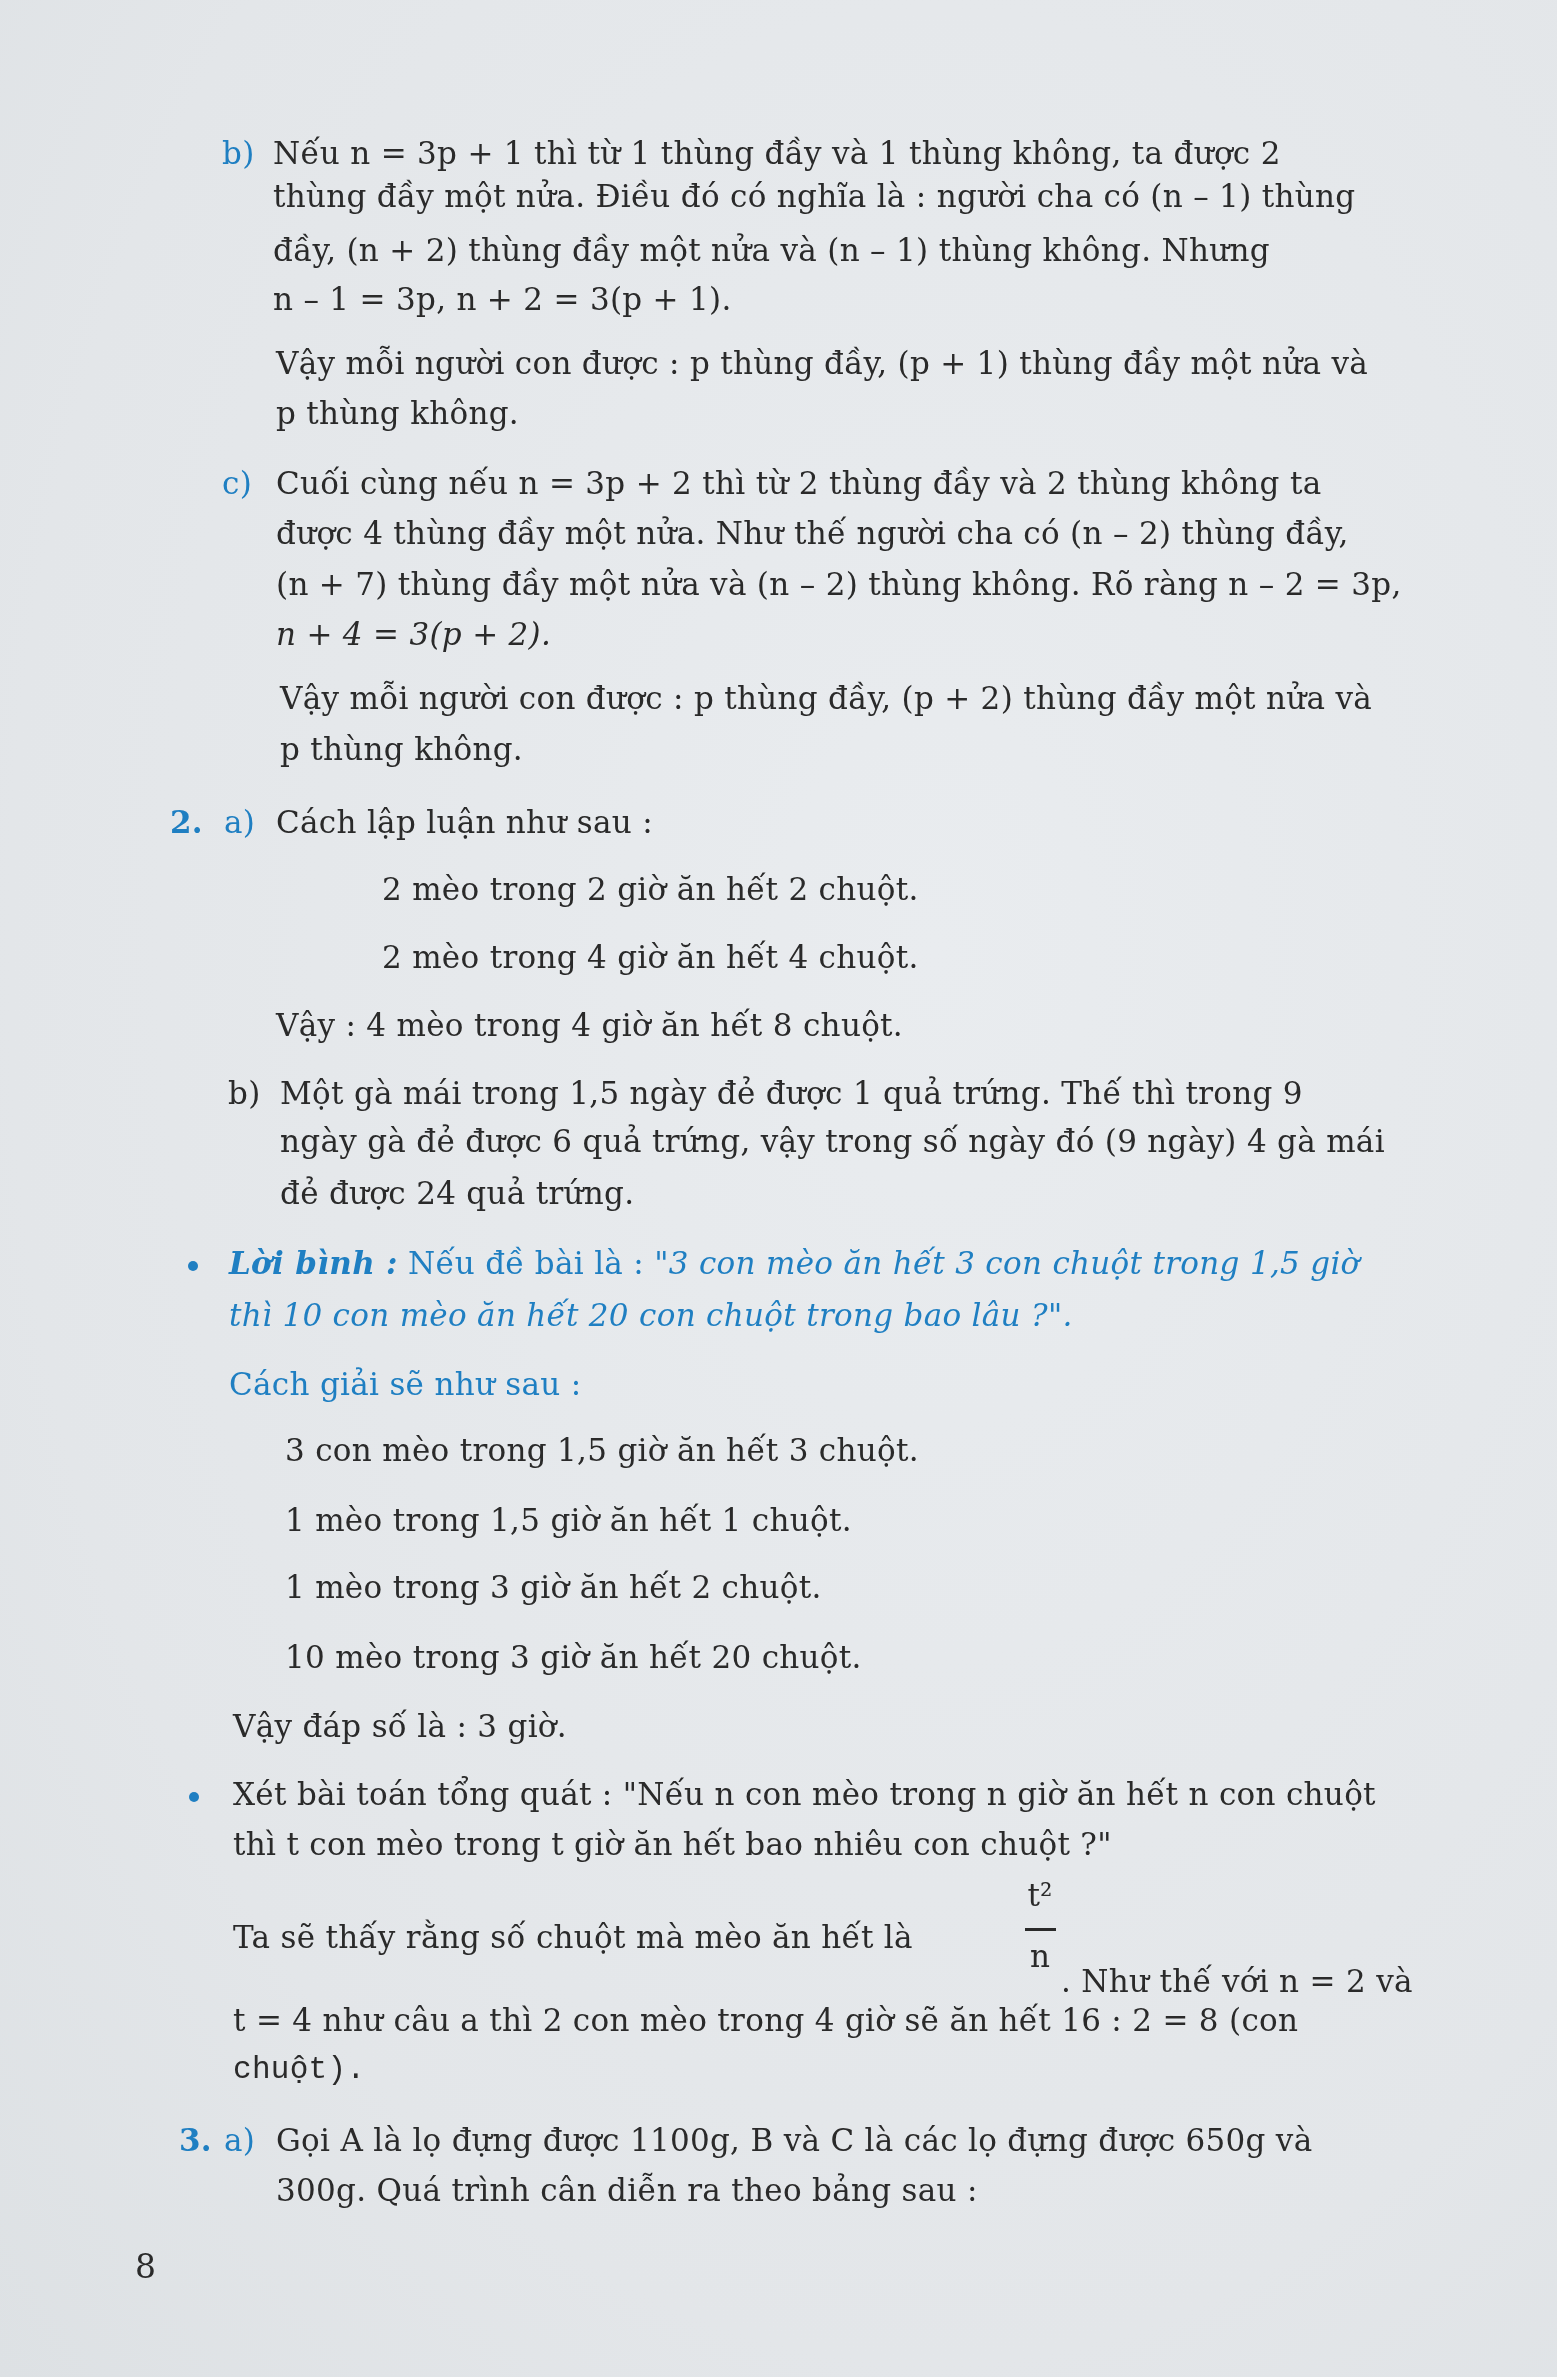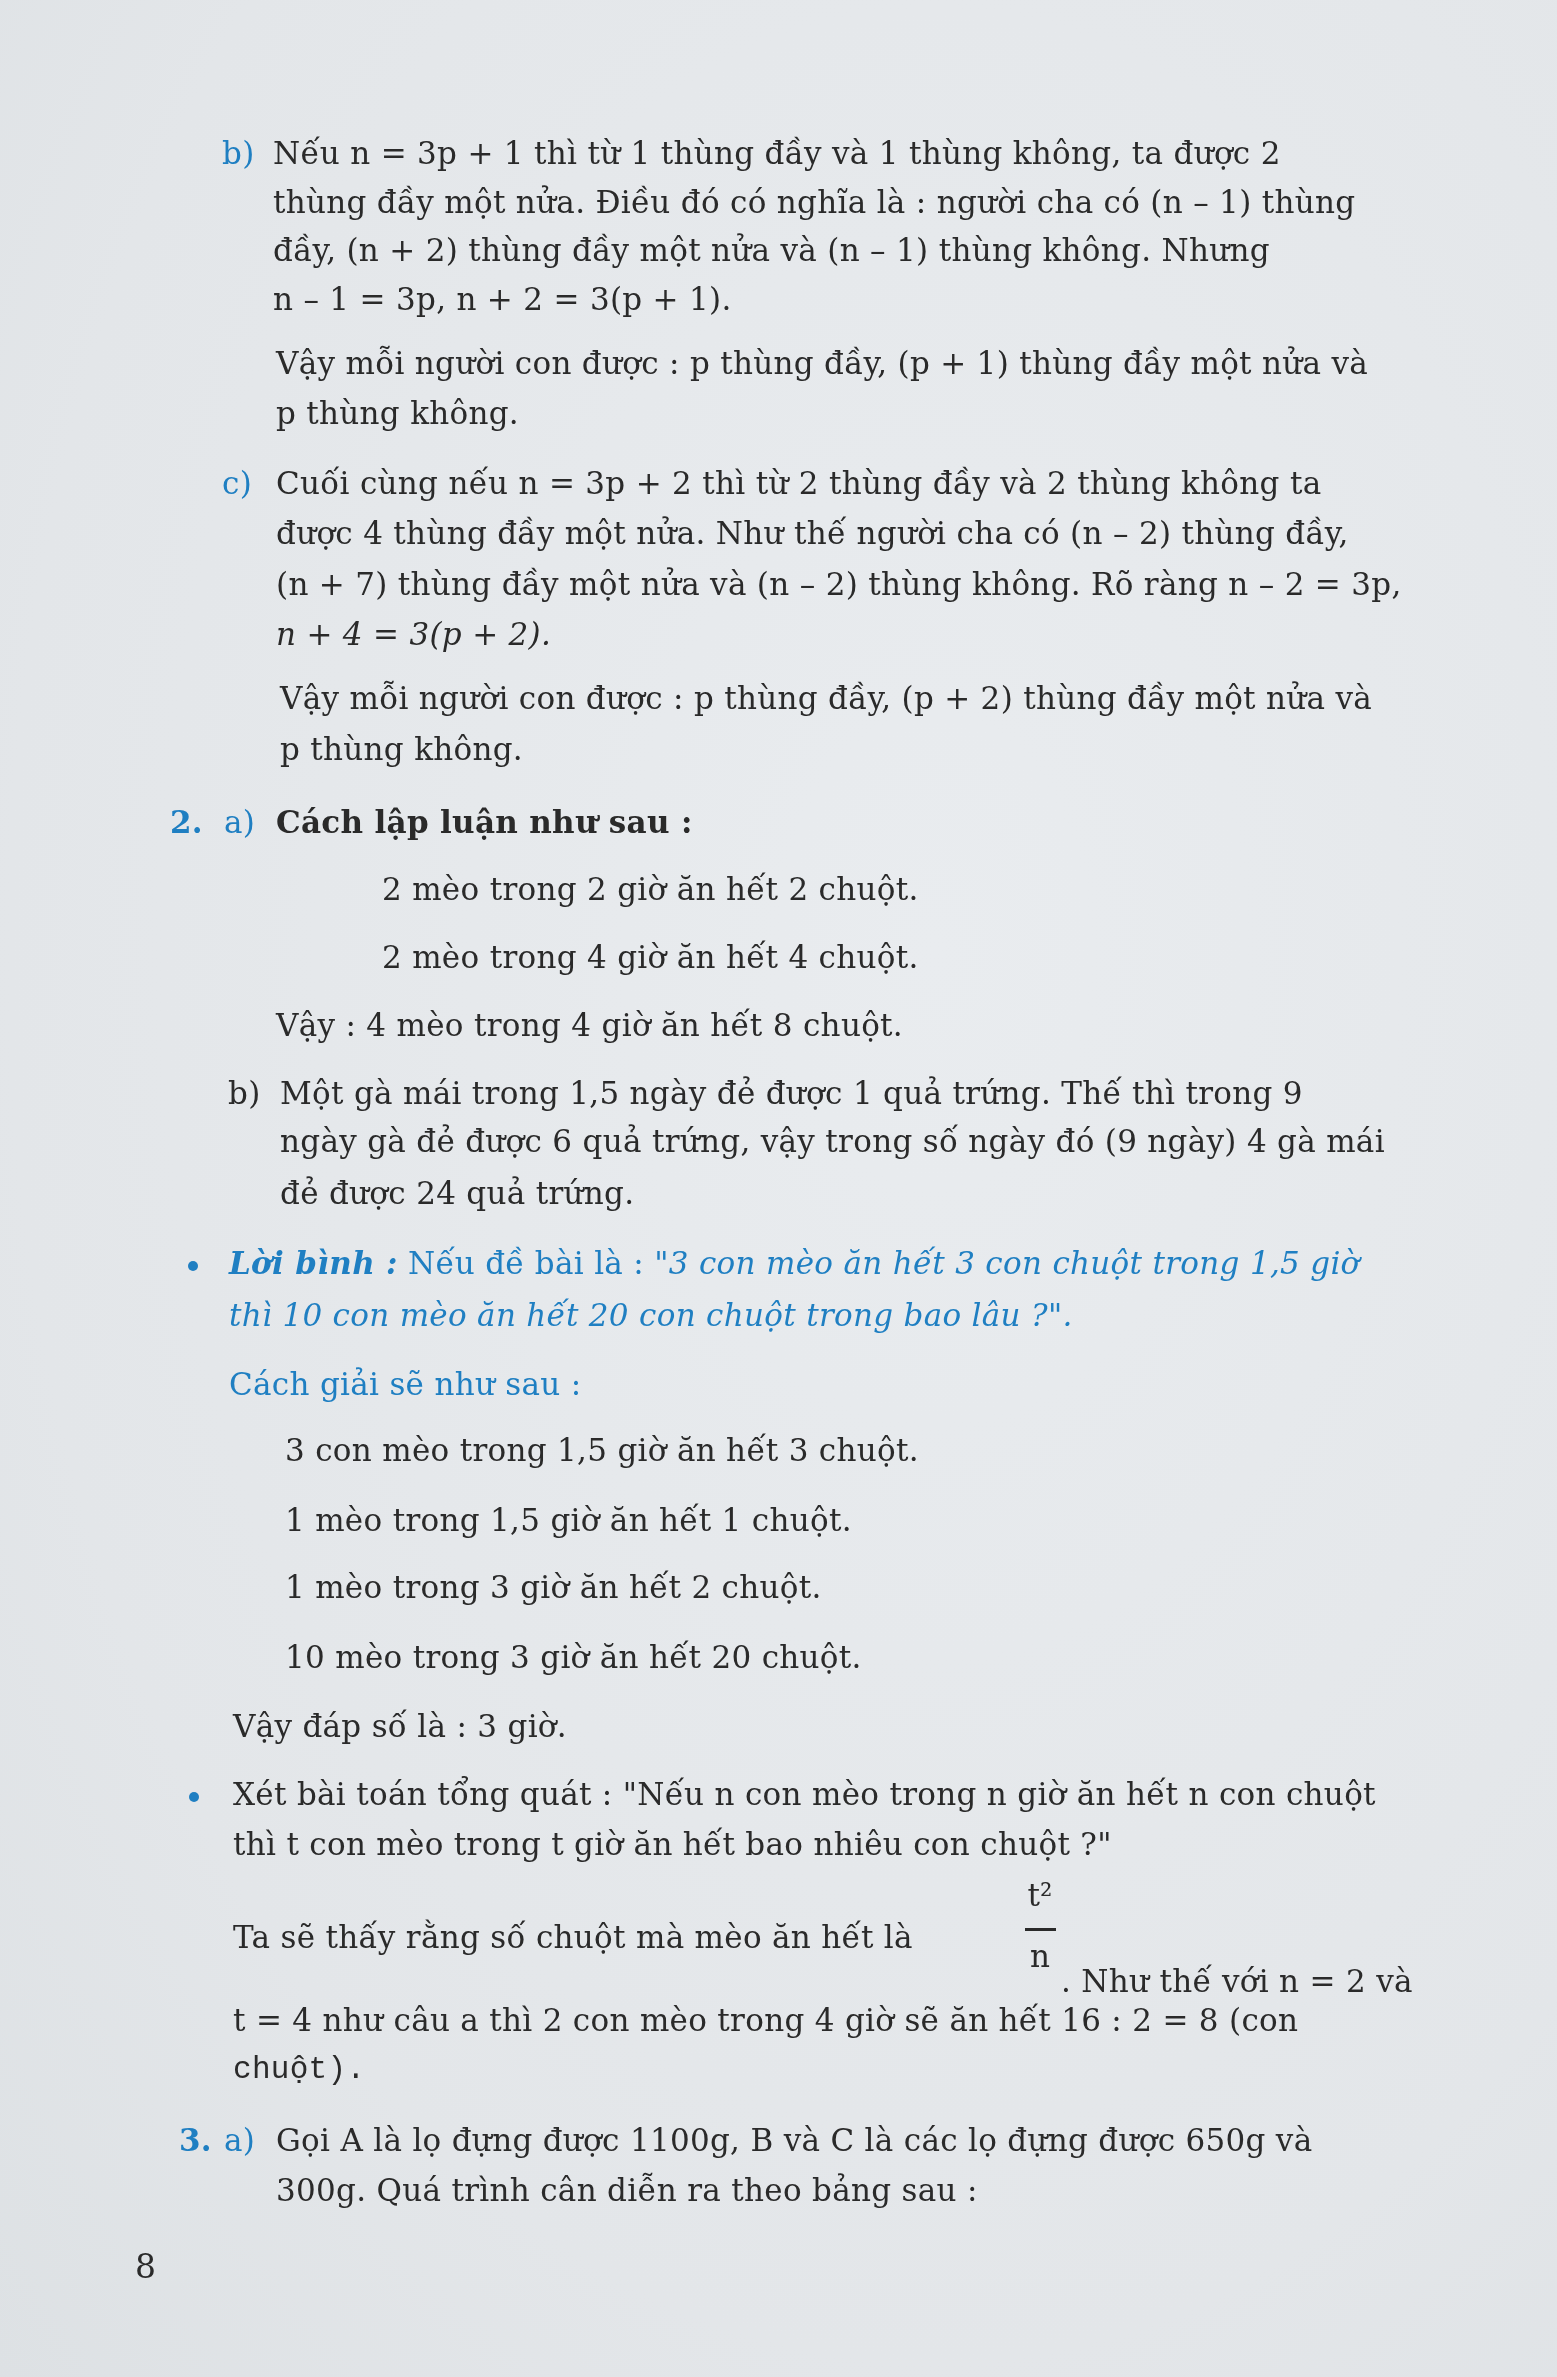--- a/index.html
+++ b/index.html
@@ -24,37 +24,37 @@
 </style>
 </head>
 <body>
 
 <div class="page">
 
   <div class="line blue" style="left:222px;top:132px;">b)</div>
   <div class="line justify" style="left:273px;top:132px;width:1181px;">
       <span>Nếu n = 3p + 1 thì từ 1 thùng đầy và 1 thùng không, ta được 2</span>
     </div>
-  <div class="line" style="left:273px;top:181px;width:1181px;">thùng đầy một nửa. Điều đó có nghĩa là : người cha có (n – 1) thùng</div>
+  <div class="line" style="left:273px;top:175px;width:1181px;">thùng đầy một nửa. Điều đó có nghĩa là : người cha có (n – 1) thùng</div>
   <div class="line" style="left:273px;top:229px;width:1181px;">đầy, (n + 2) thùng đầy một nửa và (n – 1) thùng không. Nhưng</div>
   <div class="line" style="left:273px;top:278px;">n – 1 = 3p, n + 2 = 3(p + 1).</div>
   <div class="line" style="left:276px;top:342px;">Vậy mỗi người con được : p thùng đầy, (p + 1) thùng đầy một nửa và</div>
   <div class="line" style="left:276px;top:392px;">p thùng không.</div>
 
   <div class="line blue" style="left:222px;top:462px;">c)</div>
   <div class="line" style="left:276px;top:462px;">Cuối cùng nếu n = 3p + 2 thì từ 2 thùng đầy và 2 thùng không ta</div>
   <div class="line" style="left:276px;top:512px;">được 4 thùng đầy một nửa. Như thế người cha có (n – 2) thùng đầy,</div>
   <div class="line" style="left:276px;top:563px;">(n + 7) thùng đầy một nửa và (n – 2) thùng không. Rõ ràng n – 2 = 3p,</div>
   <div class="line" style="left:276px;top:613px;font-style:italic;">n + 4 = 3(p + 2).</div>
   <div class="line" style="left:280px;top:677px;">Vậy mỗi người con được : p thùng đầy, (p + 2) thùng đầy một nửa và</div>
   <div class="line" style="left:280px;top:728px;">p thùng không.</div>
 
   <div class="line num" style="left:170px;top:801px;">2.</div>
   <div class="line blue" style="left:224px;top:801px;">a)</div>
-  <div class="line" style="left:276px;top:801px;font-weight:bold;">Cách lập luận như sau :</div>
+  <div class="line" style="left:276px;top:801px;">Cách lập luận như sau :</div>
   <div class="line" style="left:382px;top:868px;">2 mèo trong 2 giờ ăn hết 2 chuột.</div>
   <div class="line" style="left:382px;top:936px;">2 mèo trong 4 giờ ăn hết 4 chuột.</div>
   <div class="line" style="left:276px;top:1004px;">Vậy : 4 mèo trong 4 giờ ăn hết 8 chuột.</div>
 
   <div class="line" style="left:228px;top:1072px;">b)</div>
   <div class="line" style="left:280px;top:1072px;">Một gà mái trong 1,5 ngày đẻ được 1 quả trứng. Thế thì trong 9</div>
   <div class="line" style="left:280px;top:1120px;">ngày gà đẻ được 6 quả trứng, vậy trong số ngày đó (9 ngày) 4 gà mái</div>
   <div class="line" style="left:280px;top:1172px;">đẻ được 24 quả trứng.</div>
 
   <div class="bullet" style="left:188px;top:1261px;"></div>

